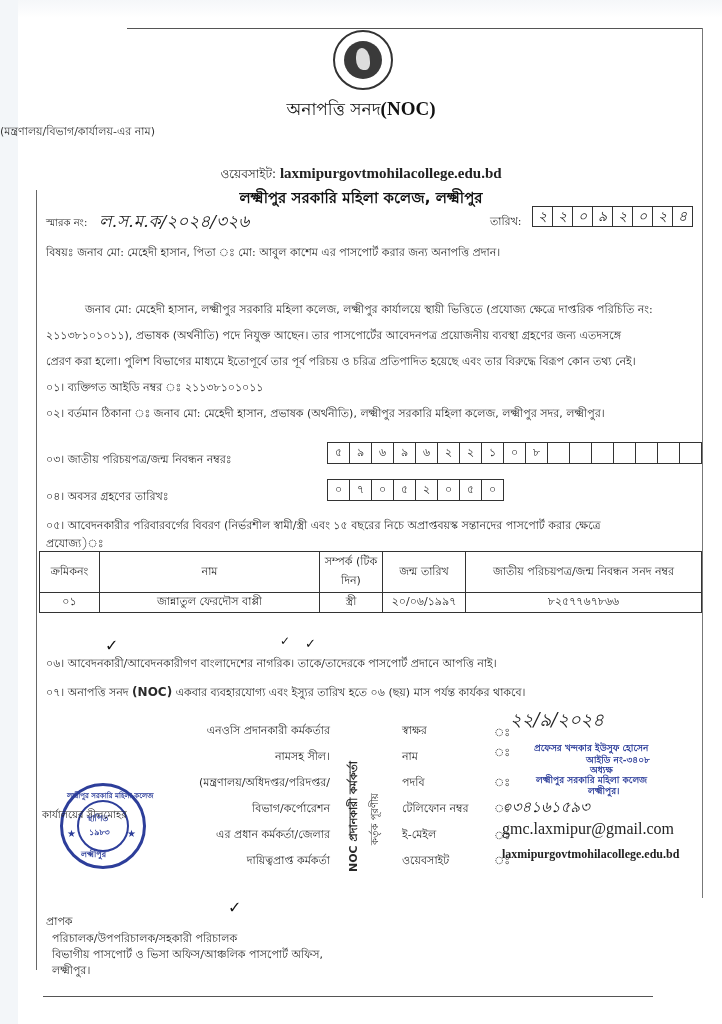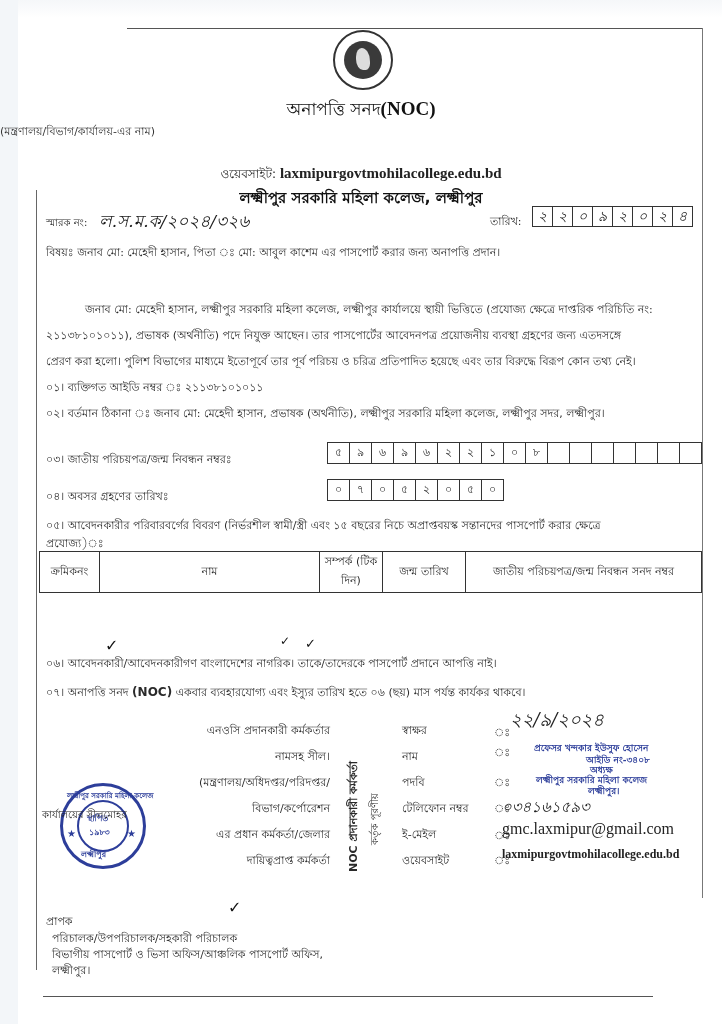--- a/index.html
+++ b/index.html
@@ -172,20 +172,27 @@
   <thead>
     <tr>
       <th style="width:55px">ক্রমিকনং</th>
       <th style="width:215px">নাম</th>
       <th style="width:58px">সম্পর্ক (টিক দিন)</th>
       <th style="width:78px">জন্ম তারিখ</th>
       <th>জাতীয় পরিচয়পত্র/জন্ম নিবন্ধন সনদ নম্বর</th>
     </tr>
   </thead>
   <tbody>
+    <tr>
+      <td>০১</td>
+      <td>জান্নাতুল ফেরদৌস বাপ্পী</td>
+      <td>স্ত্রী</td>
+      <td>২০/০৬/১৯৯৭</td>
+      <td>৮২৫৭৭৬৭৮৬৬</td>
+    </tr>
   </tbody>
 </table>
 
 <span class="tick" style="left:105px;top:636px">✓</span>
 <span class="tick" style="left:280px;top:634px;font-size:12px">✓</span>
 <span class="tick" style="left:305px;top:636px;font-size:13px">✓</span>
 
 <div class="abs text item6">০৬। আবেদনকারী/আবেদনকারীগণ বাংলাদেশের নাগরিক। তাকে/তাদেরকে পাসপোর্ট প্রদানে আপত্তি নাই।</div>
 <div class="abs text item7">
   <span>০৭। অনাপত্তি সনদ </span><b style="font-size:12px">(NOC)</b><span> একবার ব্যবহারযোগ্য এবং ইস্যুর তারিখ হতে ০৬ (ছয়) মাস পর্যন্ত কার্যকর থাকবে।</span>

